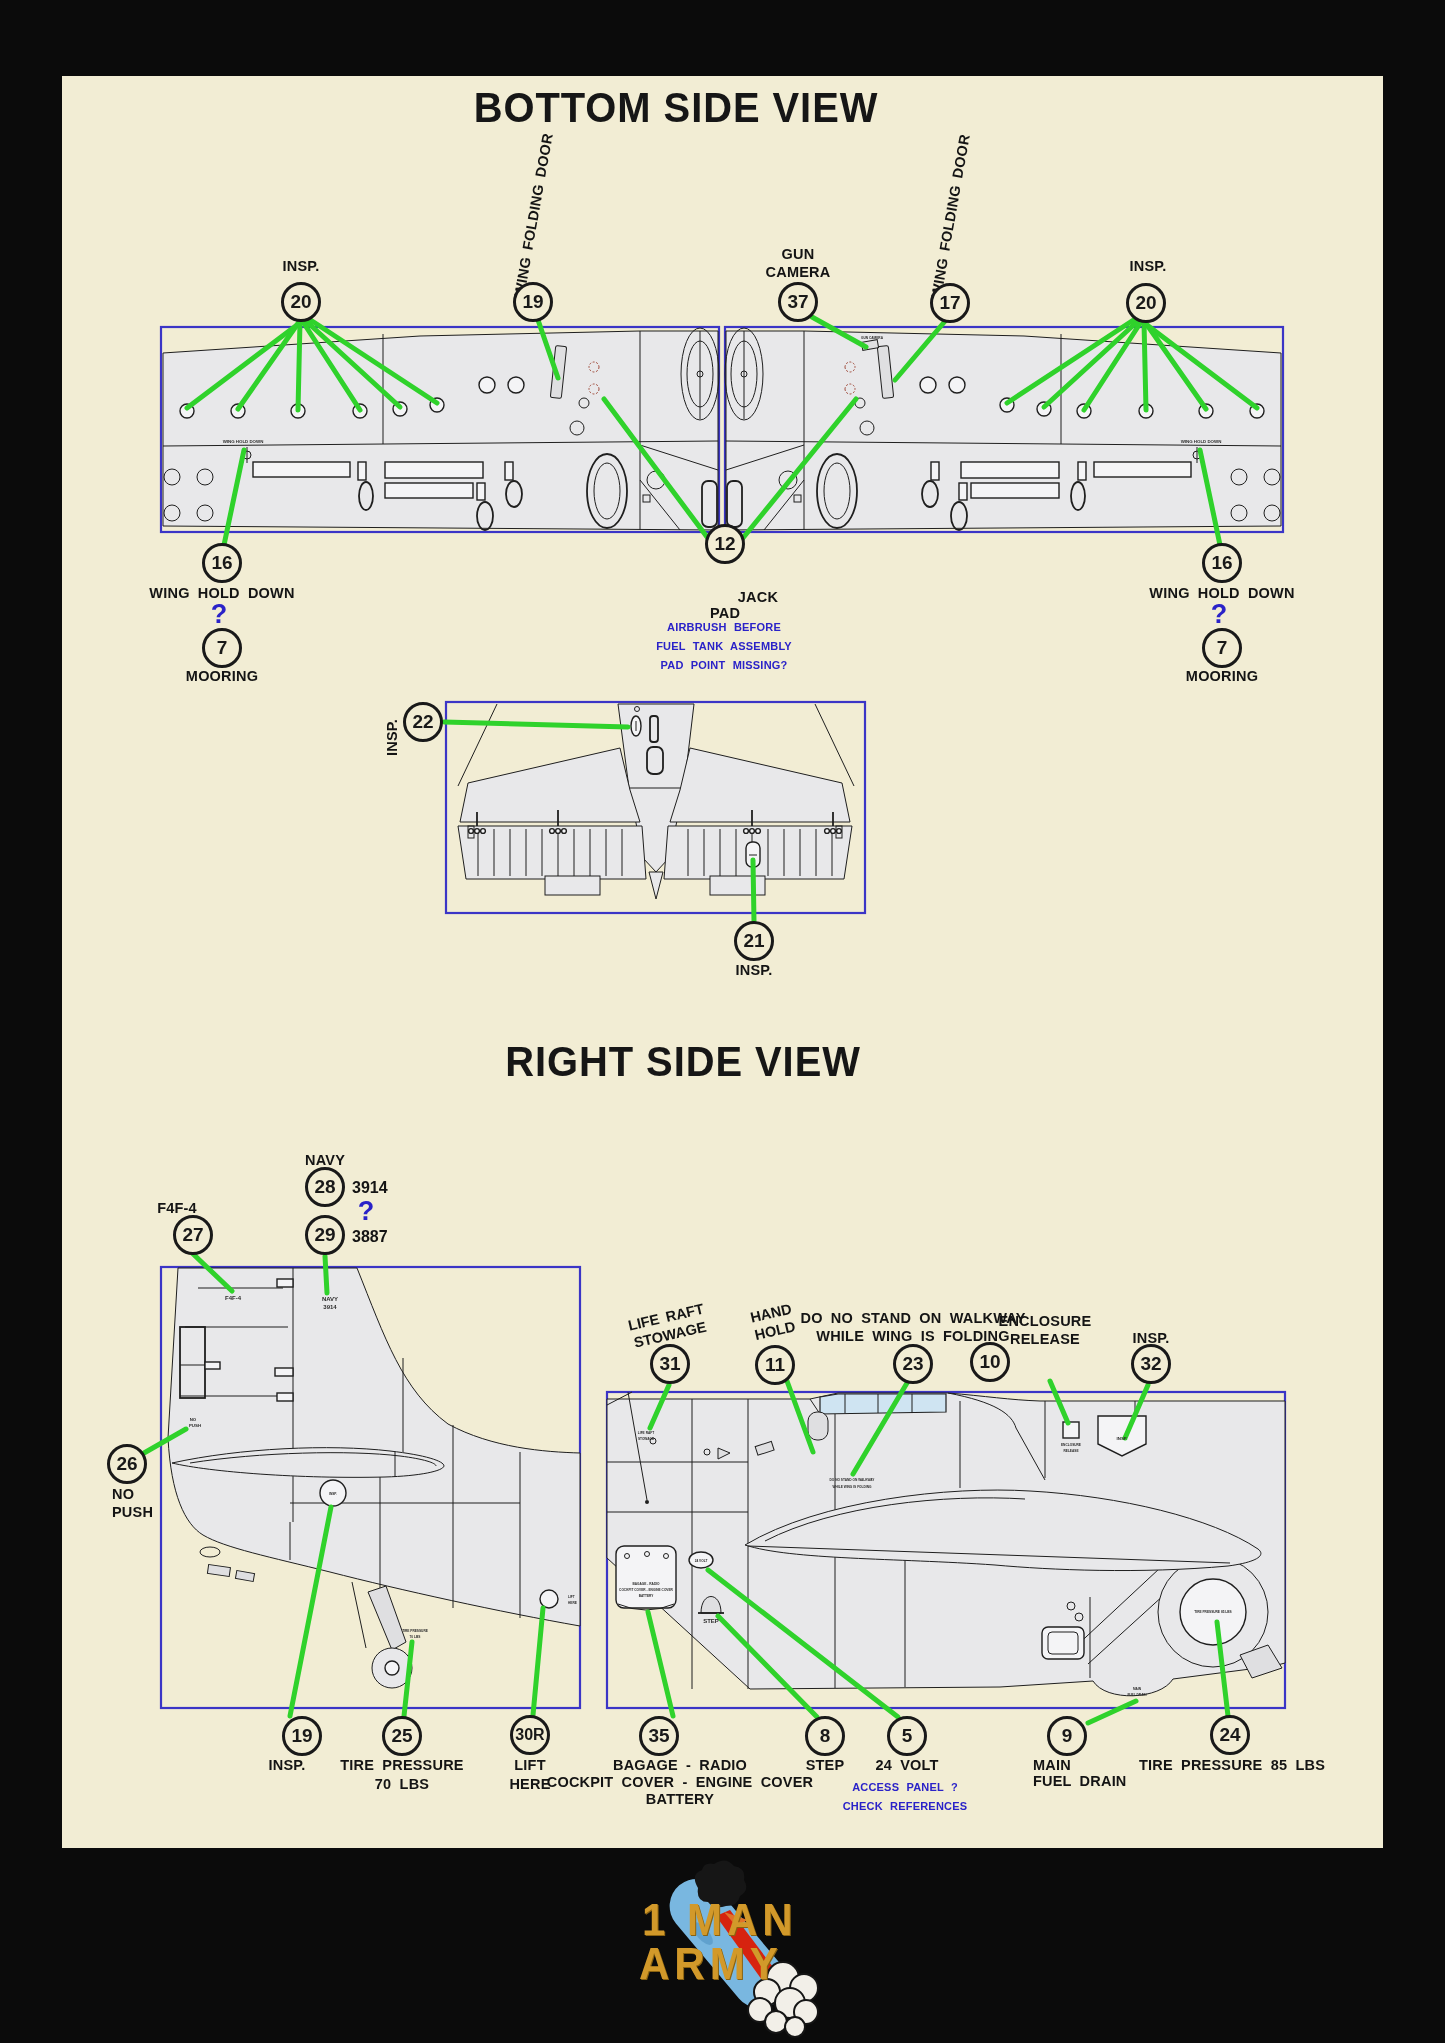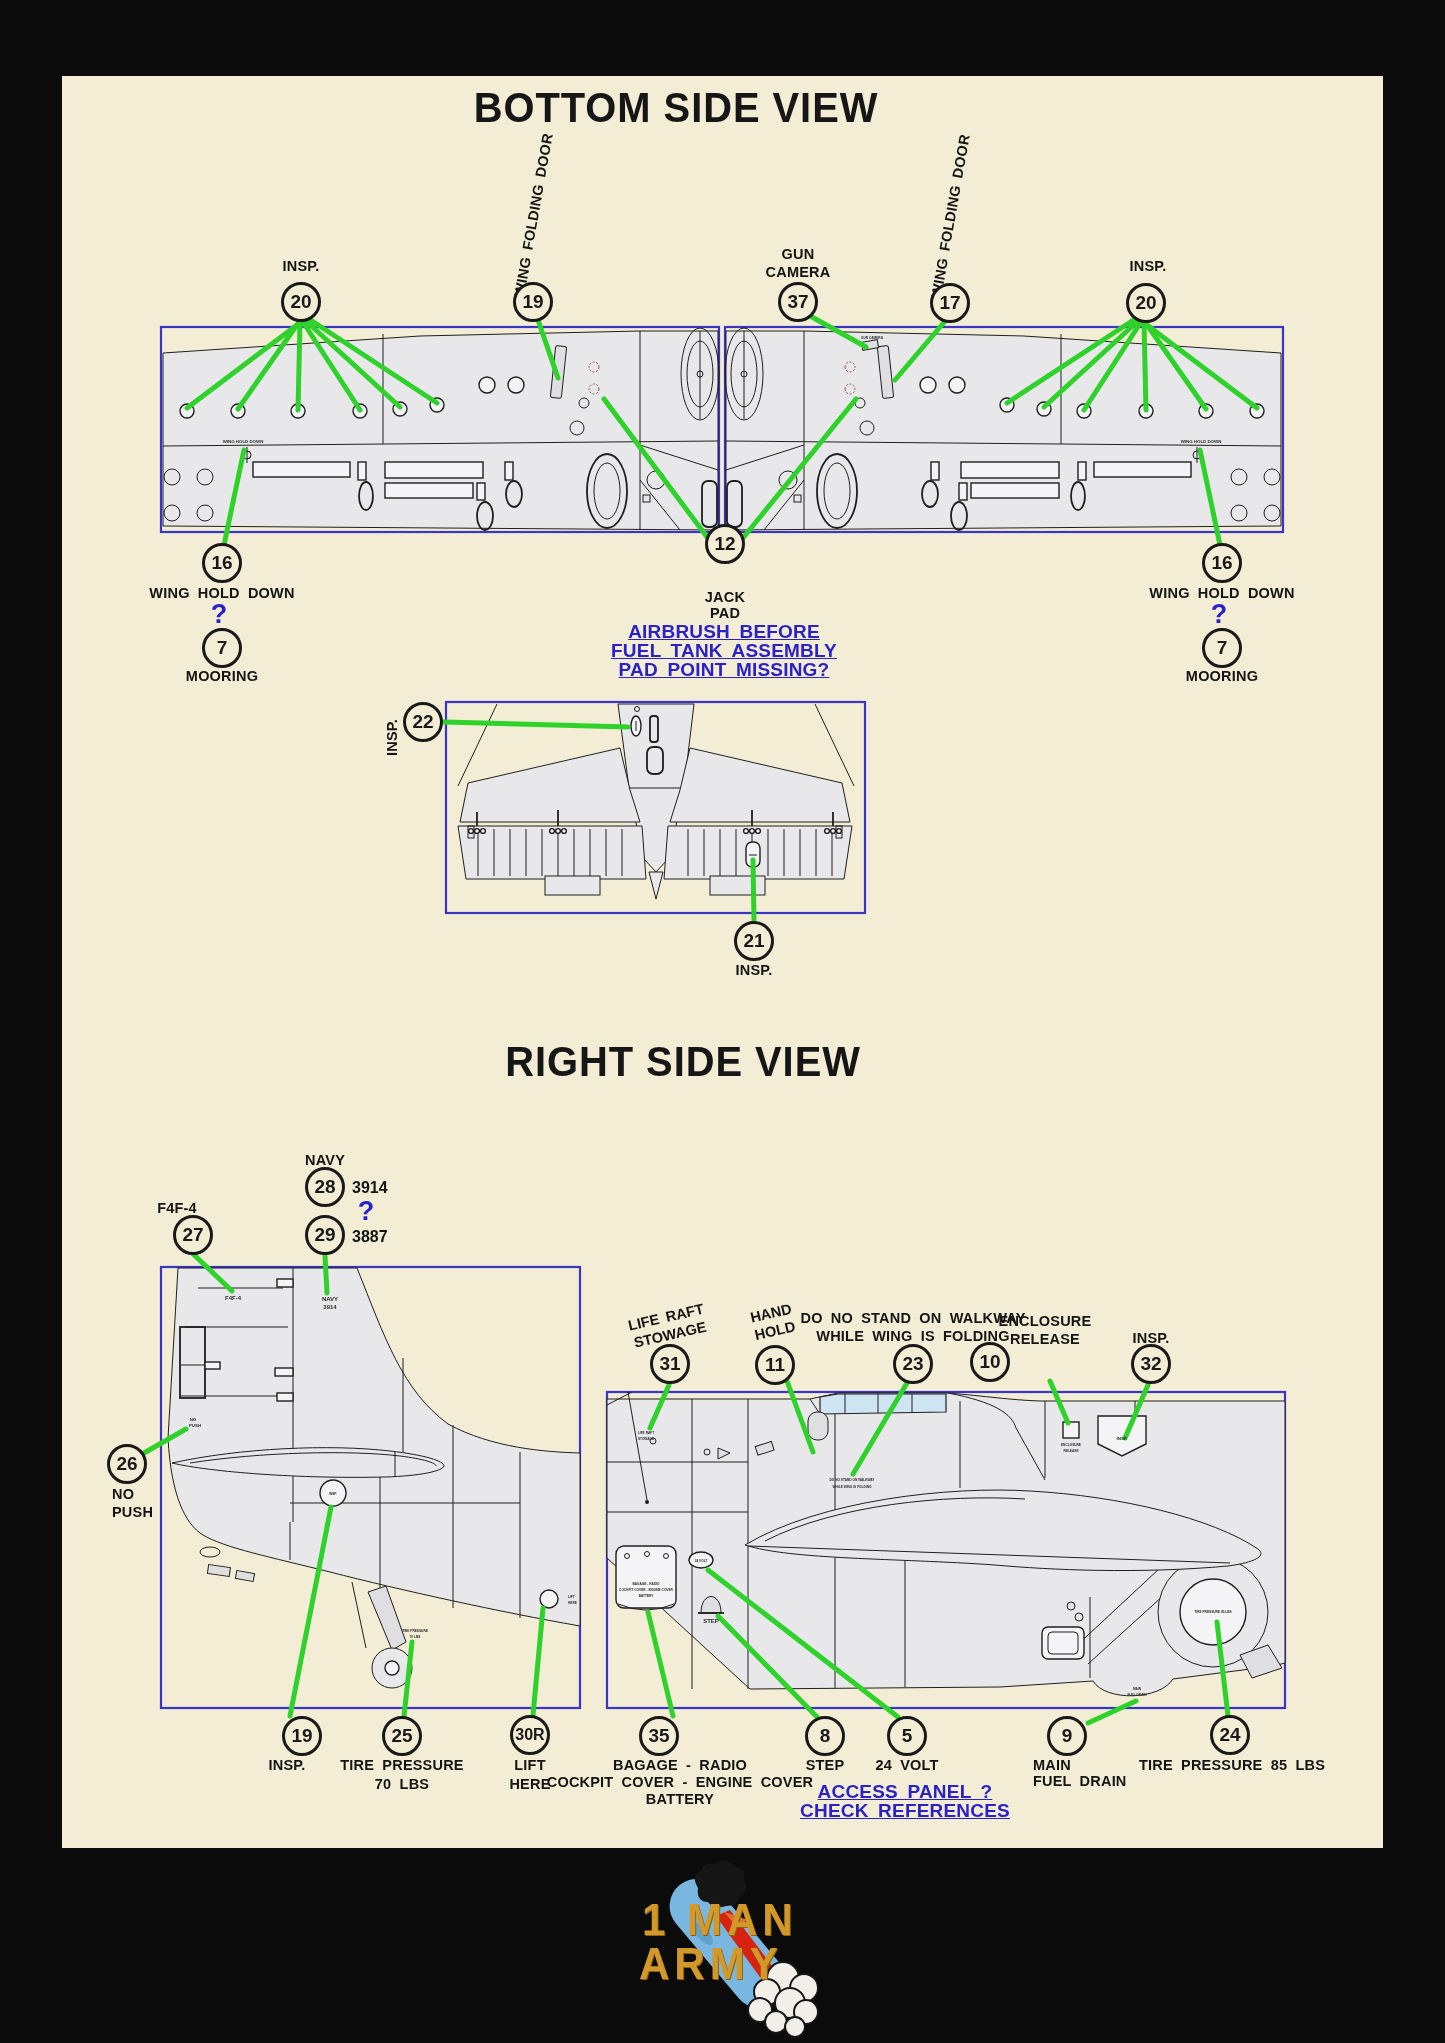--- a/index.html
+++ b/index.html
@@ -9,21 +9,21 @@
   svg.art{position:absolute;left:0;top:0;z-index:2;}
   .title{position:absolute;z-index:4;transform:translate(-50%,0) scaleX(.95);
          font-size:42px;font-weight:bold;color:#161616;letter-spacing:1px;white-space:nowrap;}
   .co{position:absolute;z-index:5;width:40px;height:40px;box-sizing:border-box;
       border:3.5px solid #191919;border-radius:50%;background:#f2edd4;
       display:flex;align-items:center;justify-content:center;
       font-size:19px;font-weight:bold;color:#191919;transform:translate(-50%,-50%);}
   .lbl{position:absolute;z-index:4;transform:translate(-50%,0);font-size:14.5px;font-weight:bold;
        color:#141414;letter-spacing:.2px;word-spacing:4px;white-space:nowrap;text-align:center;}
   .lbl.left{transform:none;text-align:left;}
-  .lbl.blue{color:#2a22c8;font-size:19px;text-decoration:underline;}
+  .lbl.blue{color:#2a22c8;font-size:11px;}
   .q{position:absolute;z-index:4;transform:translate(-50%,0);color:#2a22c8;
      font-size:27px;font-weight:800;}
   .vlbl{position:absolute;z-index:4;font-size:14.5px;font-weight:bold;color:#141414;
         letter-spacing:.2px;word-spacing:3px;white-space:nowrap;transform-origin:0 100%;}
   .tilt{position:absolute;z-index:4;font-size:14.5px;font-weight:bold;color:#141414;
         white-space:nowrap;text-align:center;transform:translate(-50%,-50%) rotate(-13deg);
         word-spacing:3px;line-height:1.25;}
   .side{position:absolute;z-index:4;font-size:16px;font-weight:bold;color:#141414;white-space:nowrap;}
   .logo{position:absolute;left:598px;top:1860px;width:260px;height:183px;z-index:3;}
   .logo .l1,.logo .l2{position:absolute;z-index:5;font-weight:800;color:#d2992a;
@@ -354,21 +354,21 @@
   <div class="vlbl" style="left:944px;top:283px;transform:rotate(-80deg)">WING FOLDING DOOR</div>
   <div class="lbl" style="left:1148px;top:258px">INSP.</div>
 
   <div class="lbl" style="left:222px;top:585px">WING HOLD DOWN</div>
   <div class="q" style="left:219px;top:599px">?</div>
   <div class="lbl" style="left:222px;top:668px">MOORING</div>
   <div class="lbl" style="left:1222px;top:585px">WING HOLD DOWN</div>
   <div class="q" style="left:1219px;top:599px">?</div>
   <div class="lbl" style="left:1222px;top:668px">MOORING</div>
 
-  <div class="lbl" style="left:725px;top:589px">JACK</div>
+  <div class="lbl" style="left:758px;top:589px">JACK</div>
   <div class="lbl" style="left:725px;top:605px">PAD</div>
   <div class="lbl blue" style="left:724px;top:621px">AIRBRUSH BEFORE</div>
   <div class="lbl blue" style="left:724px;top:640px">FUEL TANK ASSEMBLY</div>
   <div class="lbl blue" style="left:724px;top:659px">PAD POINT MISSING?</div>
 
   <div class="vlbl" style="left:400px;top:740px;transform:rotate(-90deg)">INSP.</div>
   <div class="lbl" style="left:754px;top:962px">INSP.</div>
 
   <div class="lbl" style="left:177px;top:1200px">F4F-4</div>
   <div class="lbl" style="left:325px;top:1152px">NAVY</div>

